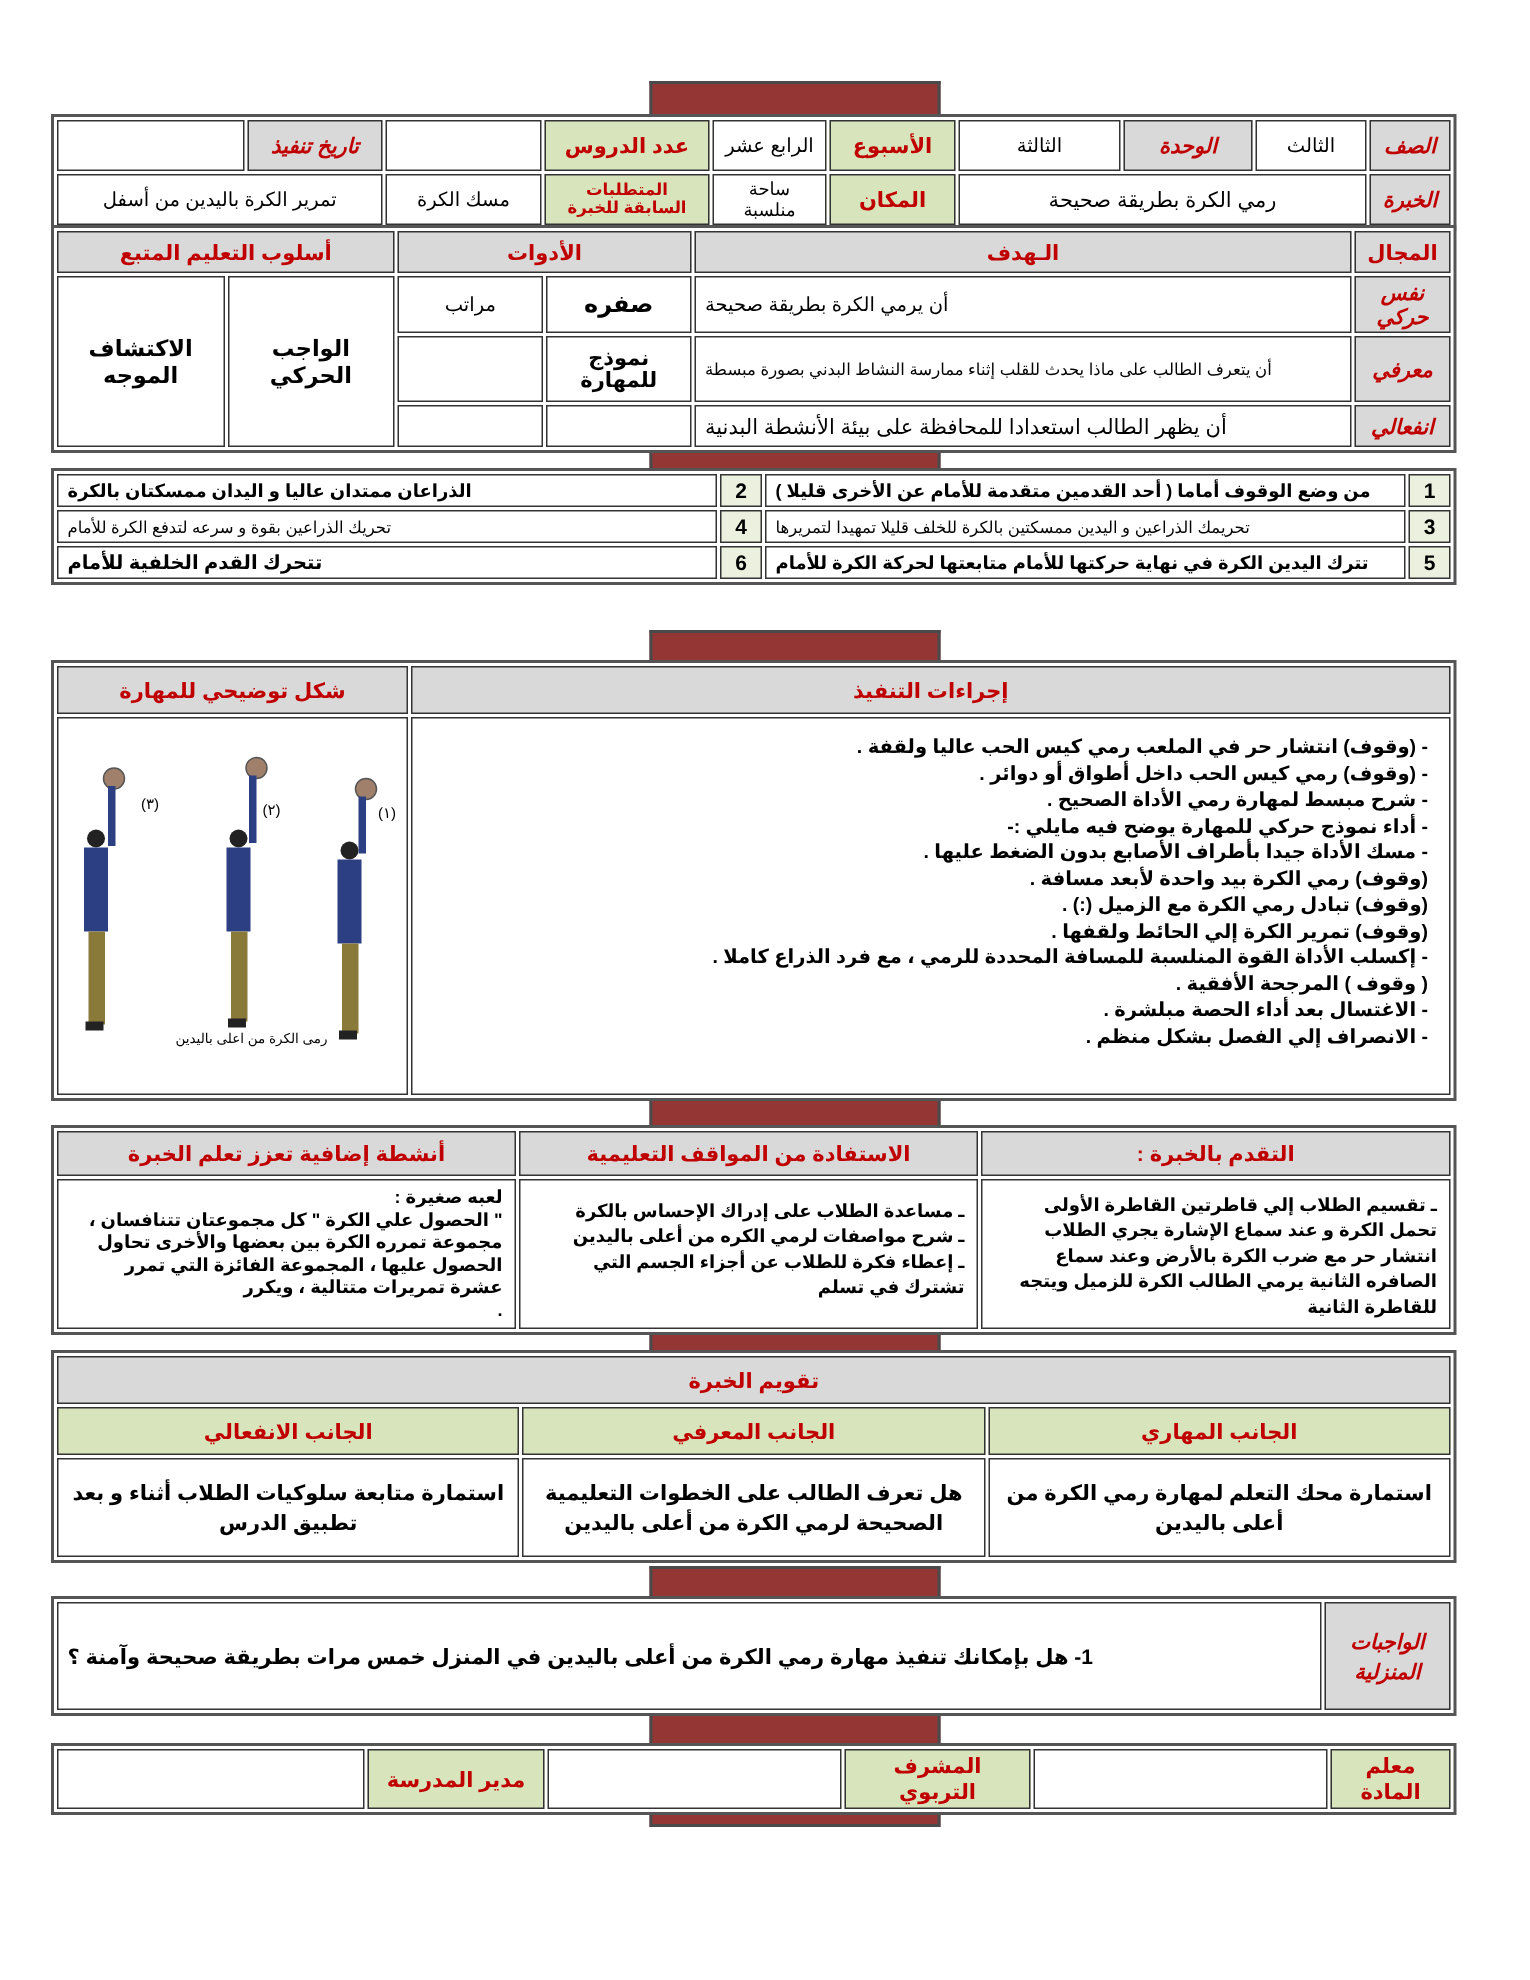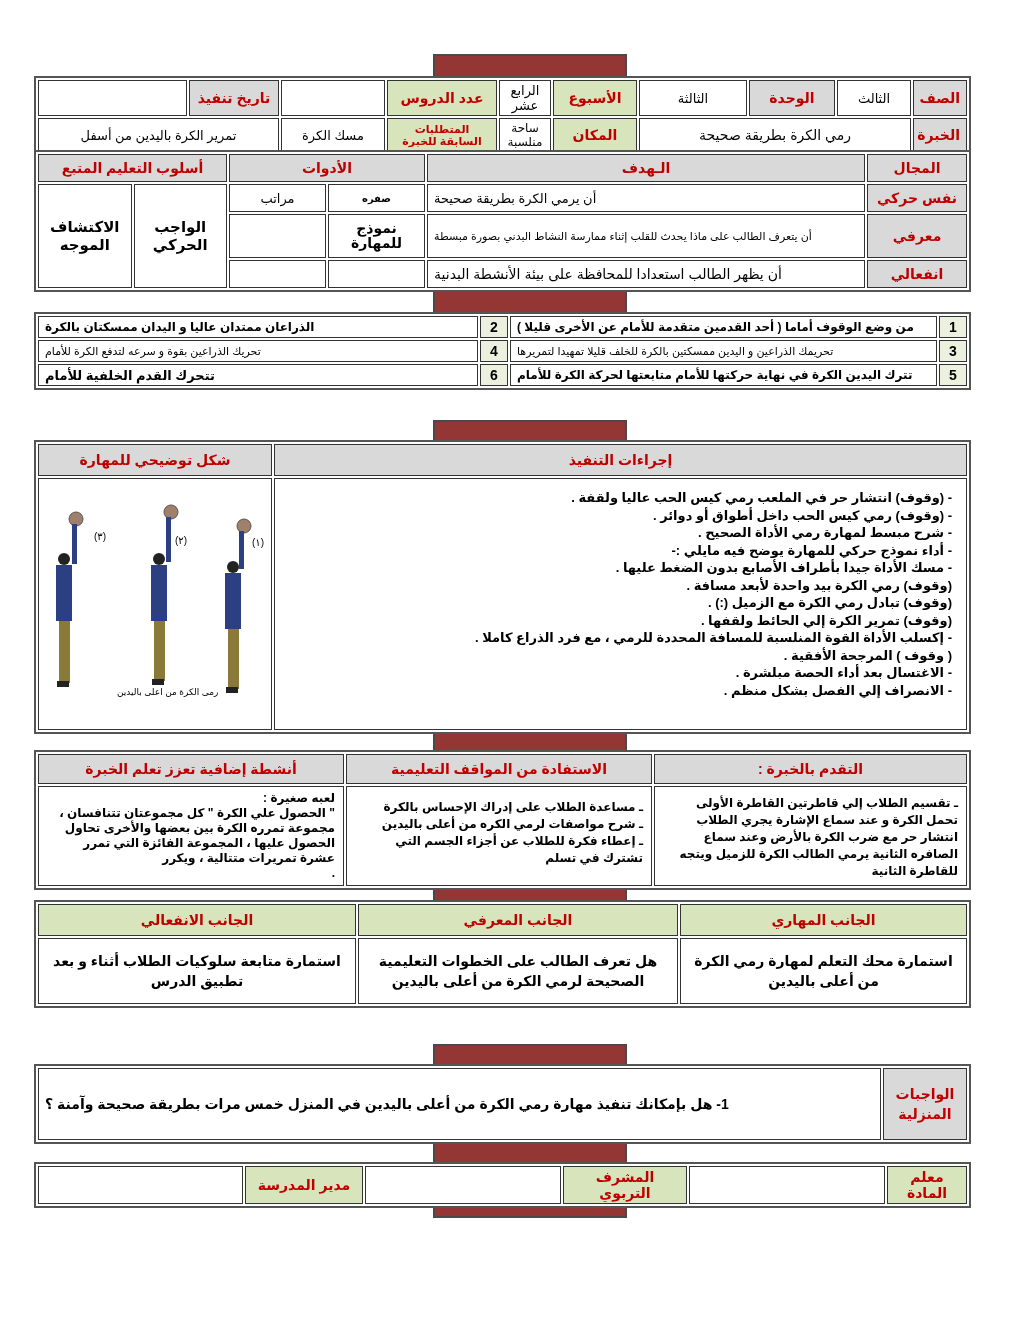--- a/index.html
+++ b/index.html
@@ -9,21 +9,21 @@
     position: relative; overflow: hidden; color: #000;
   }
   .sep {
     position: absolute; left: 433px; width: 194px;
     background: #943634; border: 2px solid #4a4a4a; border-bottom: none;
   }
   .blk { position: absolute; left: 34px; width: 937px; border: 2px solid #555; background: #fff; }
   table { border-collapse: separate; border-spacing: 2px; width: 100%; table-layout: fixed; }
   td { border: 1px solid #333; padding: 2px 6px; vertical-align: middle; font-size: 13px; text-align: center; }
   .lbl { color: #c00000; font-weight: bold; font-size: 14px; }
-  .gray { background: #d9d9d9; }
+  .gray { background: #d9d9d9; font-style: italic; }
   .green { background: #d8e4bc; }
   .head { background: #d9d9d9; color: #c00000; font-weight: bold; font-size: 14px; height: 28px; }
   .r { text-align: left; }
   .b { font-weight: bold; }
   .num { font-weight: bold; font-size: 14px; width: 28px; }
   .ol { background: #ebf1de; }
   .para { direction: rtl; text-align: right; font-weight: bold; font-size: 12px; line-height: 17px; padding: 4px 8px; vertical-align: top; }
   ul.steps { list-style: none; direction: rtl; text-align: right; font-weight: bold; font-size: 13px; line-height: 17.5px; padding: 10px 14px; }
   .fig { position: relative; height: 250px; }
 </style>
@@ -41,21 +41,21 @@
 
 <div class="blk" style="top:76px;" dir="rtl">
   <table>
     <tbody>
         <tr style="height:34px;">
       <td class="lbl gray" style="width:54px">الصف</td>
       <td style="width:74px">الثالث</td>
       <td class="lbl gray" style="width:86px">الوحدة</td>
       <td style="width:108px">الثالثة</td>
       <td class="lbl green" style="width:84px">الأسبوع</td>
-      <td style="width:52px">الرابع عشر</td>
+      <td style="width:76px">الرابع عشر</td>
       <td class="lbl green" style="width:110px">عدد الدروس</td>
       <td style="width:104px"></td>
       <td class="lbl gray" style="width:90px">تاريخ تنفيذ</td>
       <td></td>
     </tr>
     <tr style="height:34px;">
       <td class="lbl gray">الخبرة</td>
       <td colspan="3" style="font-size:14px">رمي الكرة بطريقة صحيحة</td>
       <td class="lbl green">المكان</td>
       <td style="font-size:12px">ساحة منلسبة</td>
@@ -64,29 +64,29 @@
       <td colspan="2">تمرير الكرة باليدين من أسفل</td>
     </tr>
   </tbody>
     </table>
 </div>
 
 <div class="blk" style="top:150px;" dir="rtl">
   <table>
     <tbody>
         <tr style="height:28px;">
-      <td class="head" style="width:100px">المجال</td>
+      <td class="head" style="width:64px">المجال</td>
       <td class="head" style="width:438px">الـهدف</td>
       <td class="head" colspan="2" style="width:196px">الأدوات</td>
       <td class="head" colspan="2">أسلوب التعليم المتبع</td>
     </tr>
     <tr style="height:28px;">
       <td class="lbl gray">نفس حركي</td>
       <td class="r">أن يرمي الكرة بطريقة صحيحة</td>
-      <td class="b" style="font-size:10px">صفره</td>
+      <td class="b" style="font-size:16px">صفره</td>
       <td>مراتب</td>
       <td rowspan="3" class="b" style="font-size:15px;width:96px">الواجب الحركي</td>
       <td rowspan="3" class="b" style="font-size:15px">الاكتشاف الموجه</td>
     </tr>
     <tr style="height:44px;">
       <td class="lbl gray">معرفي</td>
       <td class="r" style="font-size:11px">أن يتعرف الطالب على ماذا يحدث للقلب إثناء ممارسة النشاط البدني بصورة مبسطة</td>
       <td class="b" style="font-size:14px;line-height:15px">نموذج للمهارة</td>
       <td></td>
     </tr>
@@ -207,20 +207,23 @@
 " الحصول علي الكرة " كل مجموعتان تتنافسان ، مجموعة تمرره الكرة بين بعضها والأخرى تحاول الحصول عليها ، المجموعة الفائزة التي تمرر عشرة تمريرات متتالية ، ويكرر
 .</td>
     </tr>
   </tbody>
     </table>
 </div>
 
 <div class="blk" style="top:900px;" dir="rtl">
   <table>
     <tbody>
+        <tr>
+          <td colspan="3" class="head" style="height:32px">تقويم الخبرة</td>
+        </tr>
     <tr style="height:32px;">
       <td class="lbl green">الجانب المهاري</td>
       <td class="lbl green" style="width:320px">الجانب المعرفي</td>
       <td class="lbl green" style="width:318px">الجانب الانفعالي</td>
     </tr>
     <tr style="height:66px;">
       <td class="b" style="font-size:14px;line-height:20px">استمارة محك التعلم لمهارة رمي الكرة من أعلى باليدين</td>
       <td class="b" style="font-size:14px;line-height:20px">هل تعرف الطالب على الخطوات التعليمية الصحيحة لرمي الكرة من أعلى باليدين</td>
       <td class="b" style="font-size:14px;line-height:20px">استمارة متابعة سلوكيات  الطلاب  أثناء و بعد تطبيق الدرس</td>
     </tr>

